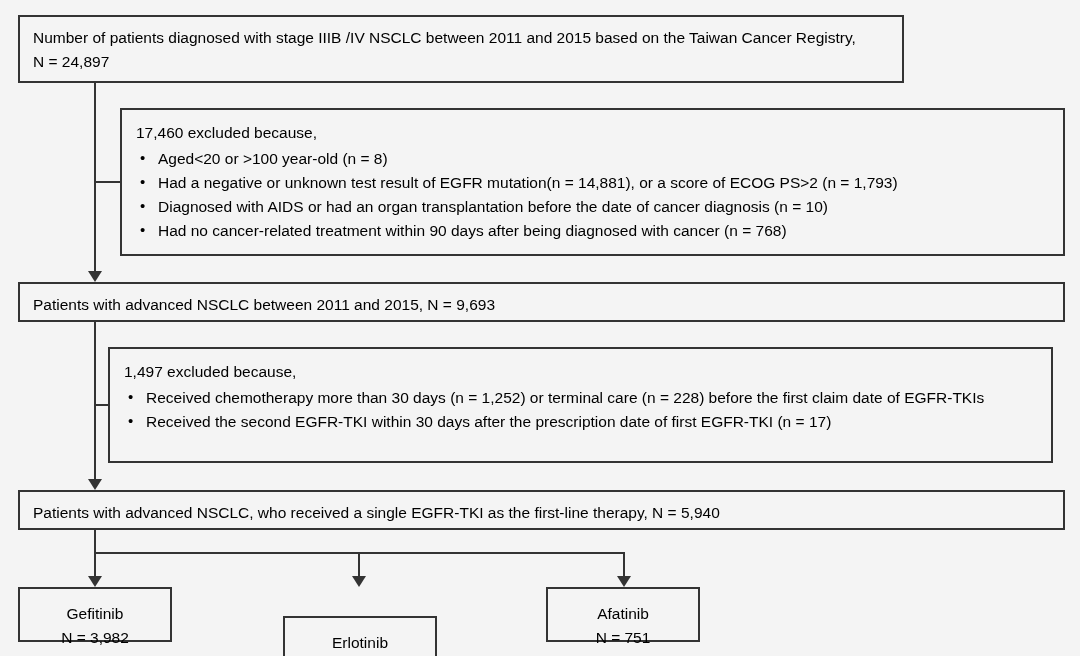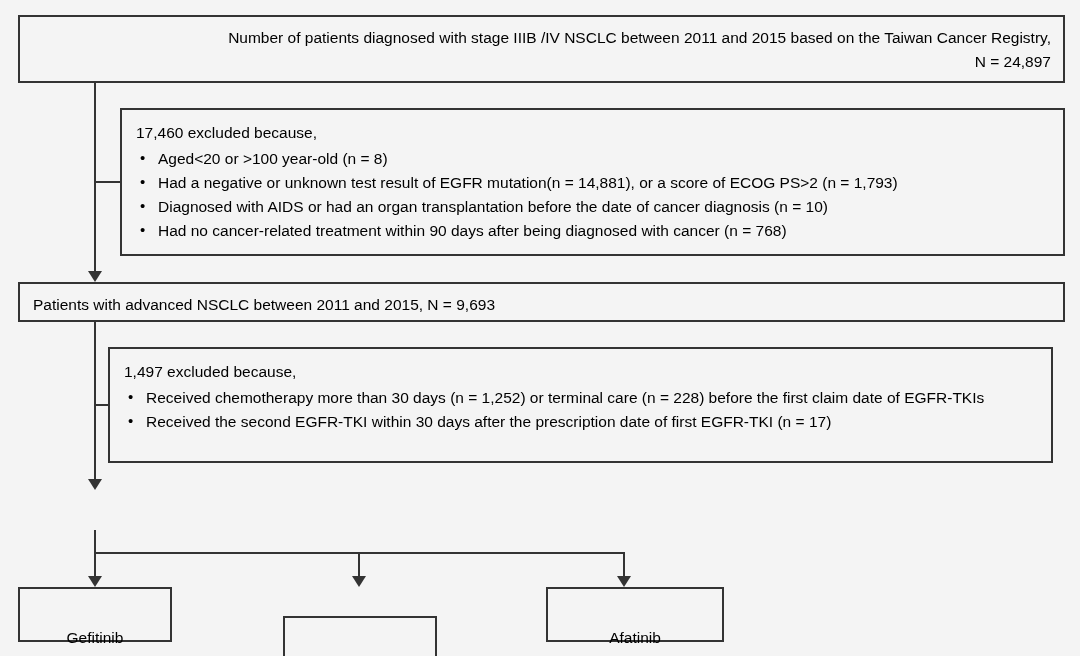--- a/index.html
+++ b/index.html
@@ -65,21 +65,20 @@
     display: block;
   }
   
   .box-arm {
     text-align: center;
     padding-top: 13px;
   }
   .box-arm .line {
     display: block;
     white-space: nowrap;
-    margin-top: 24px;
   }
   
   .vline {
     position: absolute;
     width: 2px;
     background: #333333;
   }
   .hline {
     position: absolute;
     height: 2px;
@@ -92,21 +91,21 @@
     border-left: 7px solid transparent;
     border-right: 7px solid transparent;
     border-top: 11px solid #333333;
   }
 </style>
 </head>
 <body>
 
 <div id="canvas">
 
-  <div class="box box-main" style="left:18px; top:15px; width:1047px; height:68px;text-align:right;">
+  <div class="box box-main" style="left:18px; top:15px; width:886px; height:68px;">
     <div class="line">Number of patients diagnosed with stage IIIB /IV NSCLC between 2011 and 2015 based on the Taiwan Cancer Registry,</div>
     <div class="line">N = 24,897</div>
   </div>
 
   <div class="vline" style="left:94px; top:83px; height:188px;"></div>
   <div class="arrowhead" style="left:88px; top:271px;"></div>
 
   <div class="hline" style="left:94px; top:181px; width:28px;"></div>
 
   <div class="box box-excl" style="left:120px; top:108px; width:945px; height:148px;">
@@ -147,20 +146,23 @@
         <span class="bullet">•</span>
         <span class="txt">Received chemotherapy more than 30 days (n = 1,252) or terminal care (n = 228) before the first claim date of EGFR-TKIs</span>
       </li>
       <li>
         <span class="bullet">•</span>
         <span class="txt">Received the second EGFR-TKI within 30 days after the prescription date of first EGFR-TKI (n = 17)</span>
       </li>
     </ul>
   </div>
 
+  <div class="box box-main" style="left:18px; top:490px; width:1047px; height:40px;">
+    <div class="line">Patients with advanced NSCLC, who received a single EGFR-TKI as the first-line therapy, N = 5,940</div>
+  </div>
 
   <div class="vline" style="left:94px; top:530px; height:22px;"></div>
 
   <div class="hline" style="left:94px; top:552px; width:531px;"></div>
 
   <div class="vline" style="left:94px; top:552px; height:24px;"></div>
   <div class="arrowhead" style="left:88px; top:576px;"></div>
 
   <div class="vline" style="left:358px; top:552px; height:24px;"></div>
   <div class="arrowhead" style="left:352px; top:576px;"></div>
@@ -170,18 +172,18 @@
 
   <div class="box box-arm" style="left:18px; top:587px; width:154px; height:55px;">
     <span class="line">Gefitinib</span>
     <span class="line">N = 3,982</span>
   </div>
 
   <div class="box box-arm" style="left:283px; top:616px; width:154px; height:55px;">
     <span class="line">Erlotinib</span>
   </div>
 
-  <div class="box box-arm" style="left:546px; top:587px; width:178px; height:55px;">
+  <div class="box box-arm" style="left:546px; top:587px; width:154px; height:55px;">
     <span class="line">Afatinib</span>
     <span class="line">N = 751</span>
   </div>
 
 </div>
 
 </body></html>

